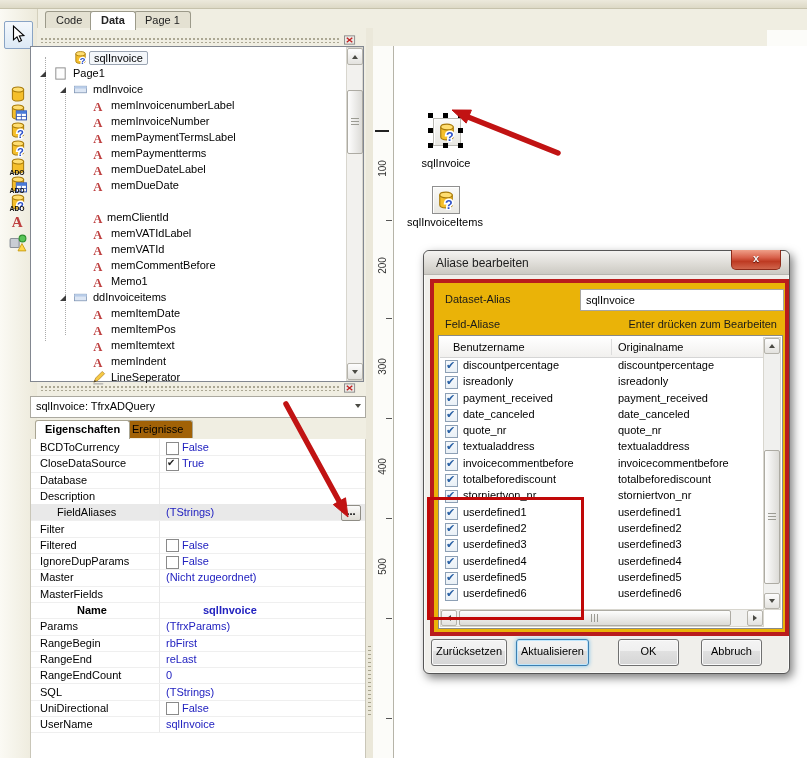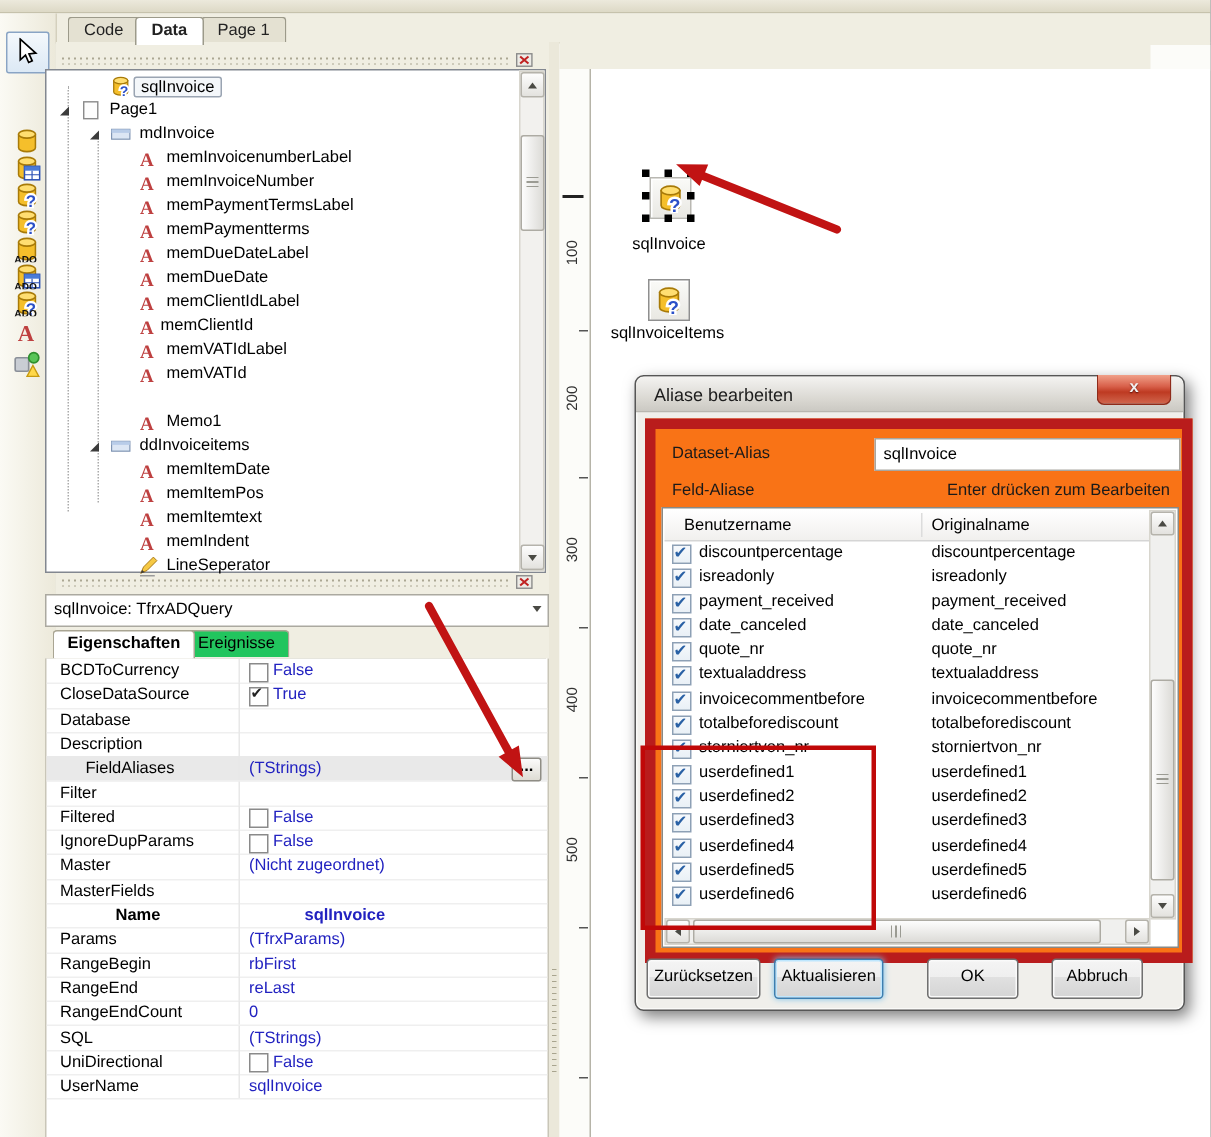--- a/index.html
+++ b/index.html
@@ -40,21 +40,21 @@
          background:repeating-linear-gradient(90deg,#9B9B93 0 1px,transparent 1px 3px);}
   .tri{width:0;height:0;border:3px solid transparent;}
   .tri.up{border-bottom:4px solid #4A4A44;border-top:none;}
   .tri.down{border-top:4px solid #4A4A44;border-bottom:none;}
   .tri.left{border-right:4px solid #4A4A44;border-left:none;}
   .tri.right{border-left:4px solid #4A4A44;border-right:none;}
   
   #obj-combo{left:-7px;top:368px;width:334px;height:20px;background:#fff;border:1px solid #ABA9A0;}
   #obj-combo .val{position:absolute;left:5px;top:3px;}
   #obj-combo .dd{position:absolute;right:4px;top:7px;}
-  .ptab{position:absolute;top:0;height:17px;line-height:17px;padding:0 9px;border:1px solid #A9A593;border-bottom:none;border-radius:3px 3px 0 0;background:#22c55e;}
+  .ptab{position:absolute;top:0;height:17px;line-height:17px;padding:0 9px;border:1px solid #A9A593;border-bottom:none;border-radius:3px 3px 0 0;background:#a16207;}
   .ptab.active{background:#fff;height:18px;z-index:2;font-weight:bold;}
   #ptab-row{left:-7px;top:392px;width:334px;height:19px;border-bottom:1px solid #A9A593;}
   #prop-grid{left:-7px;top:411px;width:334px;height:319px;background:#fff;border:1px solid #C9C6B8;border-top:none;overflow:hidden;}
   .prow{position:absolute;left:0;width:100%;height:16.3px;border-bottom:1px solid #EFEFEF;}
   .prow .pl{position:absolute;left:9px;top:2px;color:#000;}
   .prow .pv{position:absolute;left:135px;top:2px;color:#2222C0;}
   .prow .psep{position:absolute;left:128px;top:0;bottom:0;border-left:1px solid #E8E8E8;}
   .prow.selrow{background:#E9E9E9;}
   .prow.selrow .pl{font-weight:normal;padding-left:17px;}
   .prow.boldrow .pl,.prow.boldrow .pv{font-weight:bold;margin-left:37px;}
@@ -84,21 +84,21 @@
   .clabel{position:absolute;width:110px;text-align:center;}
   
   #dialog{left:423px;top:250px;width:365px;height:422px;background:#F0EFEB;border:1px solid #565656;border-radius:6px;
           box-shadow:3px 4px 10px rgba(0,0,0,.5), inset 0 0 0 1px rgba(255,255,255,.65);z-index:20;}
   #dlg-title{position:absolute;left:0;top:0;right:0;height:23px;border-radius:6px 6px 0 0;
              background:linear-gradient(#F4F3F1,#D8D6D0 70%,#CBC9C3);border-bottom:1px solid #B8B6B0;}
   #dlg-title .txt{position:absolute;left:12px;top:5px;font-size:12px;color:#1d1d1d;}
   #dlg-close{position:absolute;right:8px;top:-1px;width:48px;height:19px;border:1px solid #8E2B1A;border-top:none;
              border-radius:0 0 5px 5px;background:linear-gradient(#F0A089,#D8604A 40%,#BE3A22 60%,#D0654C);
              color:#F2F2F2;text-align:center;line-height:17px;font-weight:bold;font-size:11px;text-shadow:0 1px 1px #5A1008;}
-  #dlg-inner{position:absolute;left:6px;top:28px;width:351px;height:349px;border:7px solid #b91c1c;background:#f97316;}
+  #dlg-inner{position:absolute;left:6px;top:28px;width:351px;height:349px;border:4px solid #b91c1c;background:#eab308;}
   .dlg-label{position:absolute;font-size:11px;color:#1a1a1a;}
   #alias-input{position:absolute;left:146px;top:6px;width:197px;height:20px;border:1px solid #A8A6A0;background:#fff;
                font-size:11px;line-height:20px;padding-left:5px;}
   #list-box{position:absolute;left:4px;top:52px;width:343px;height:292px;border:1px solid #898985;background:#fff;}
   #list-header{position:absolute;left:1px;top:1px;right:18px;height:20px;
                background:linear-gradient(#FFFFFF,#F1F0EE);border-bottom:1px solid #D5D5D5;}
   #list-header .h1{position:absolute;left:13px;top:4px;}
   #list-header .h2{position:absolute;left:178px;top:4px;}
   #list-header .hsep{position:absolute;left:171px;top:2px;bottom:2px;border-left:1px solid #DCDCDC;}
   #list-rows{position:absolute;left:1px;top:22px;right:18px;bottom:18px;overflow:hidden;}
@@ -287,43 +287,43 @@
             <use href="#sy-A"></use>
           </svg>
           <span class="tlabel" style="left:80px">memDueDateLabel</span>
         </div>
       <div class="trow" style="top:131px">
           <svg class="ti" style="left:60px">
             <use href="#sy-A"></use>
           </svg>
           <span class="tlabel" style="left:80px">memDueDate</span>
         </div>
-      <div class="trow" style="top:147px">
-          <svg class="ti" style="left:60px">
-            <use href="#sy-A"></use>
-          </svg>
-          <span class="tlabel" style="left:80px">memClientIdLabel</span>
-        </div>
       <div class="trow" style="top:163px">
           <svg class="ti" style="left:60px">
             <use href="#sy-A"></use>
           </svg>
           <span class="tlabel" style="left:76px">memClientId</span>
         </div>
       <div class="trow" style="top:179px">
           <svg class="ti" style="left:60px">
             <use href="#sy-A"></use>
           </svg>
           <span class="tlabel" style="left:80px">memVATIdLabel</span>
         </div>
       <div class="trow" style="top:195px">
           <svg class="ti" style="left:60px">
             <use href="#sy-A"></use>
           </svg>
           <span class="tlabel" style="left:80px">memVATId</span>
+        </div>
+      <div class="trow" style="top:211px">
+          <svg class="ti" style="left:60px">
+            <use href="#sy-A"></use>
+          </svg>
+          <span class="tlabel" style="left:80px">memCommentBefore</span>
         </div>
       <div class="trow" style="top:227px">
           <svg class="ti" style="left:60px">
             <use href="#sy-A"></use>
           </svg>
           <span class="tlabel" style="left:80px">Memo1</span>
         </div>
       <div class="trow" style="top:243px">
           <svg class="exp" style="left:28px">
             <use href="#sy-exp"></use>

